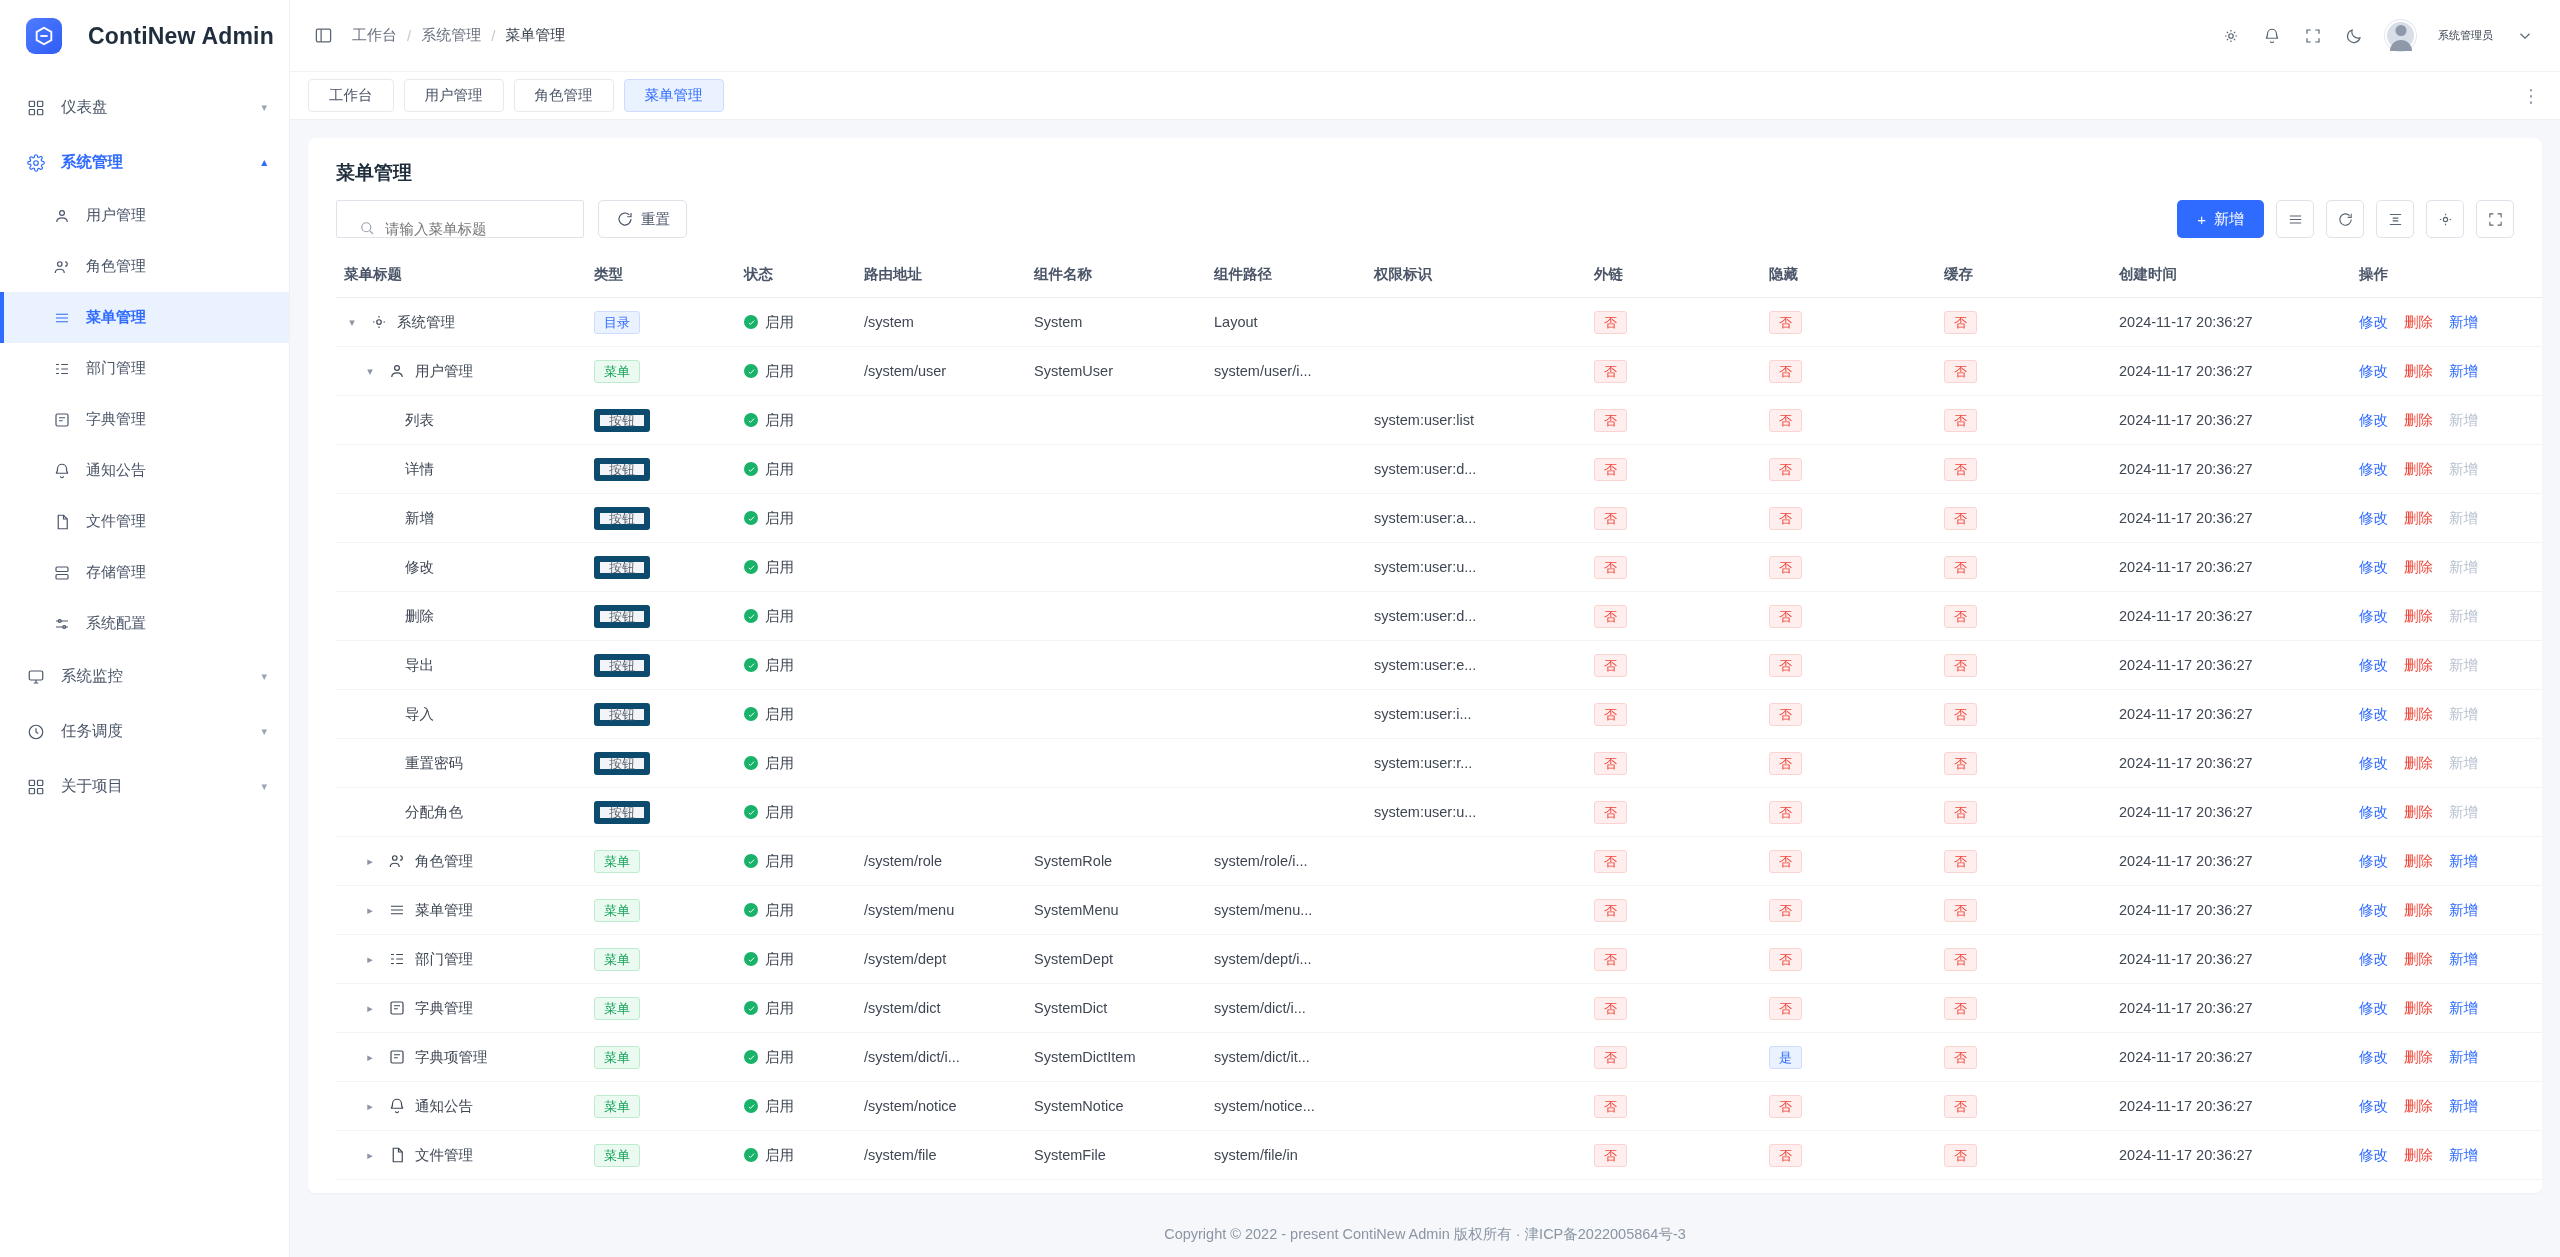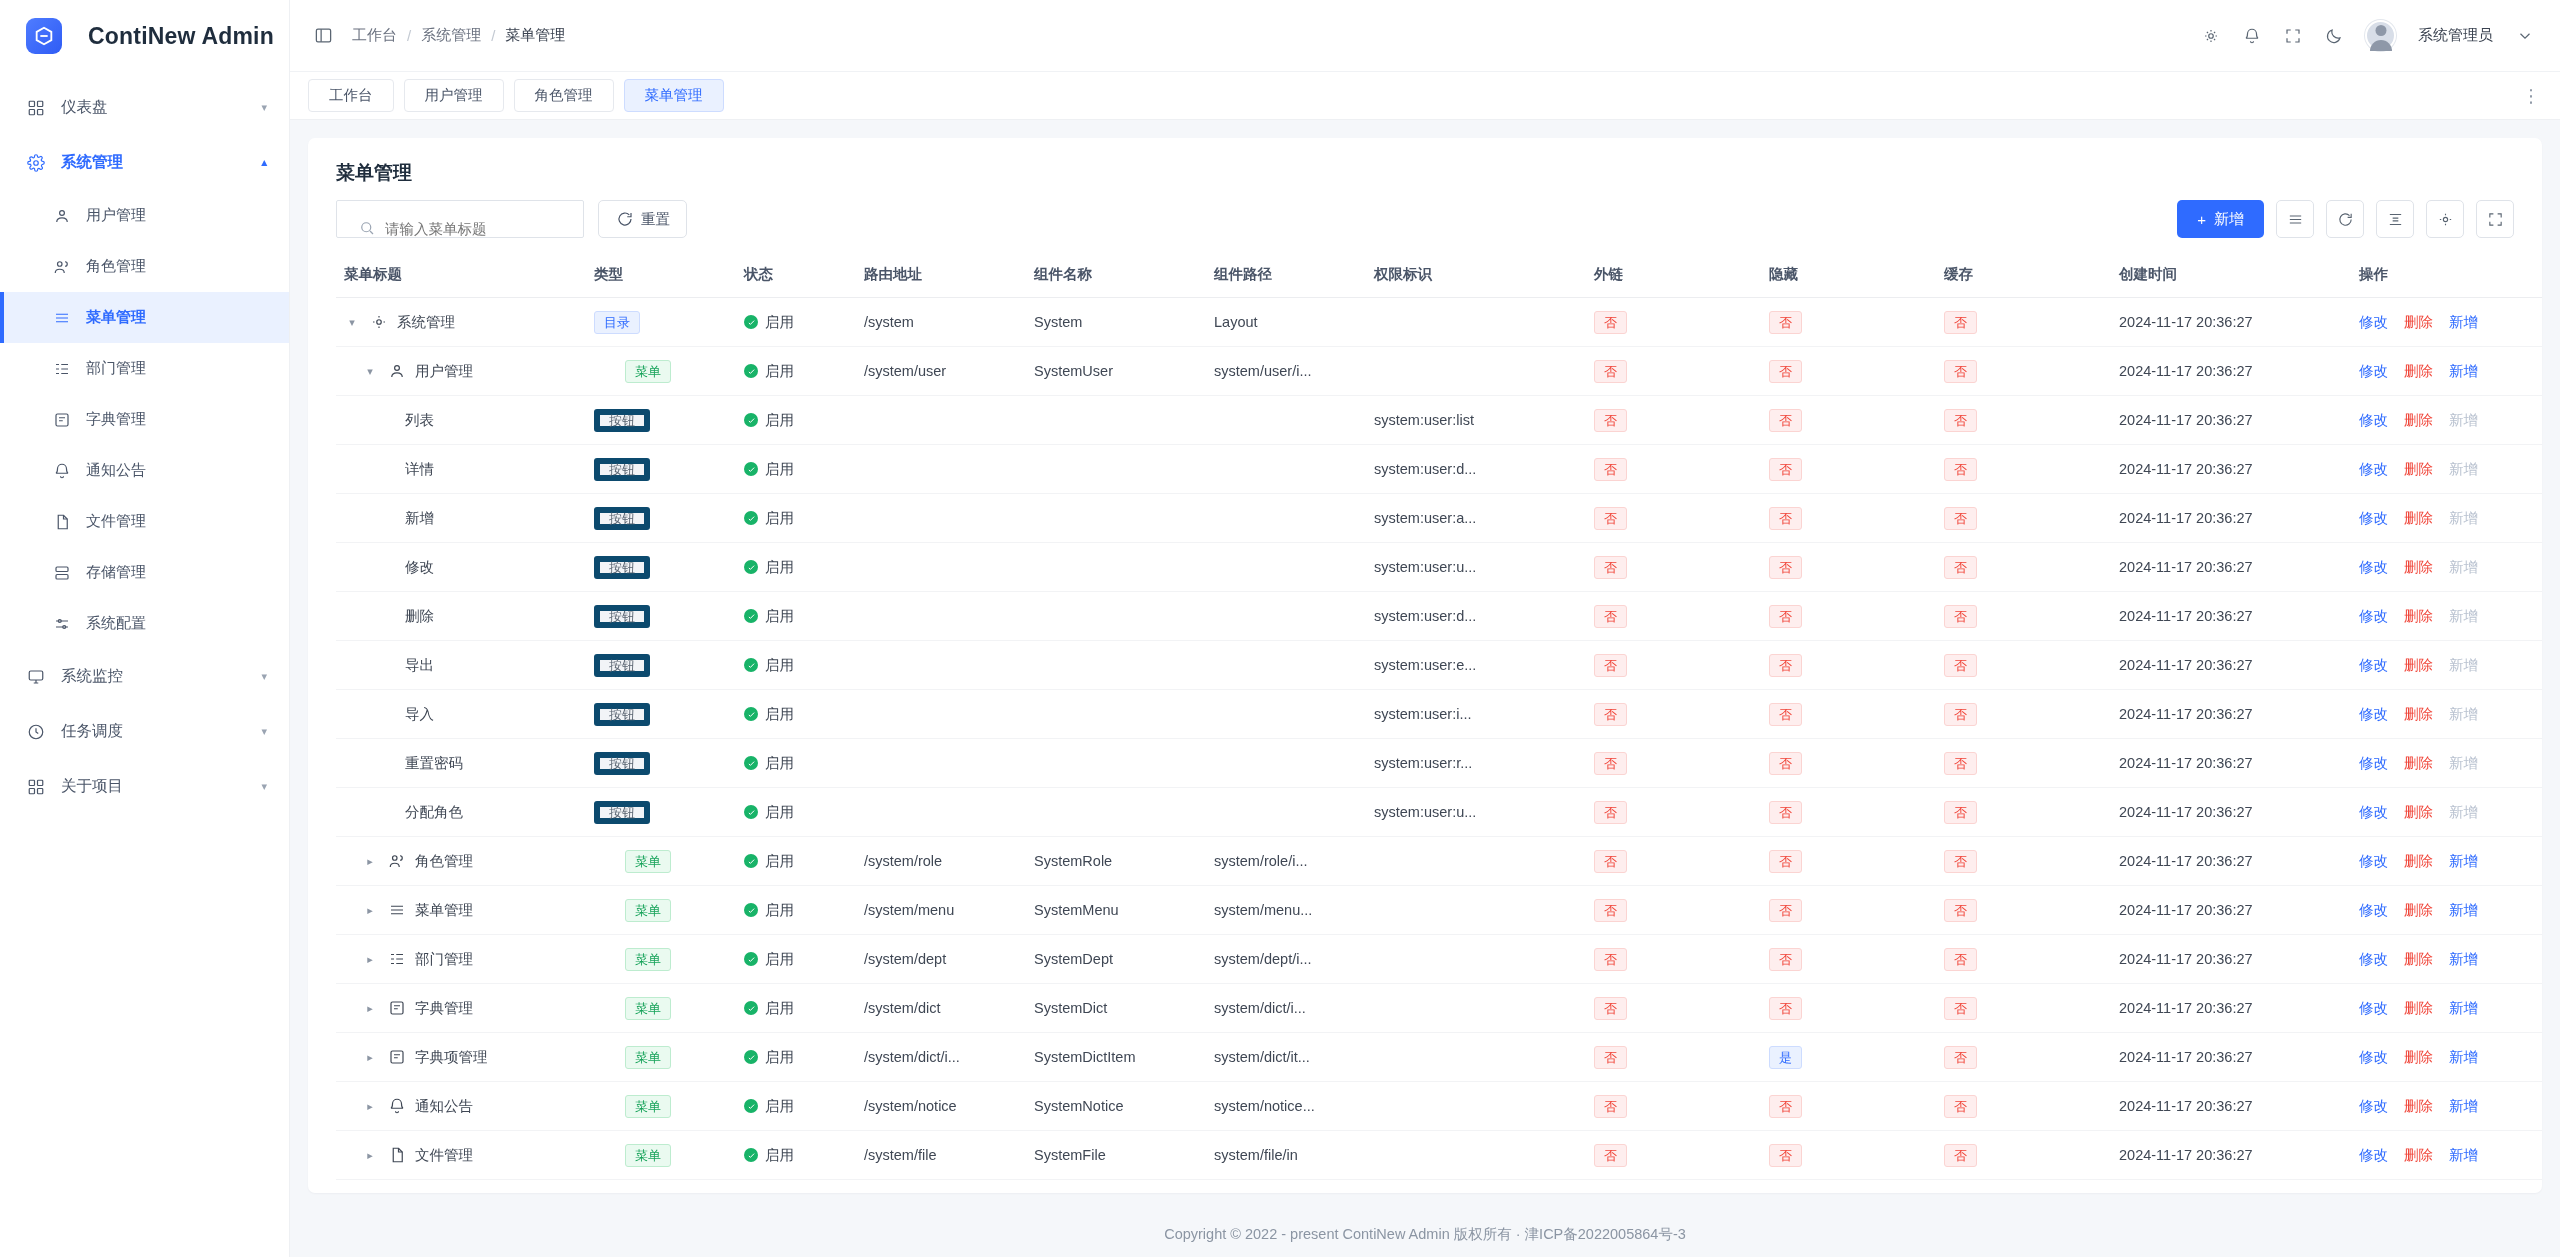--- a/index.html
+++ b/index.html
@@ -71,21 +71,21 @@
   .topbar-right { margin-left: auto; display: flex; align-items: center; gap: 22px; color: #5a6572; }
   .avatar {
     width: 31px; height: 31px; border-radius: 50%;
     background: #d8dee8; overflow: hidden; display: flex;
     align-items: flex-end; justify-content: center; border: 2px solid #fff;
     box-shadow: 0 0 0 1px #e3e7ed;
   }
   .avatar-wrap { position: relative; width: 31px; height: 31px; }
   .avatar-body { position: absolute; bottom: 0; left: 50%; transform: translateX(-50%); width: 22px; height: 11px; border-radius: 11px 11px 0 0; background: #8e98a8; }
   .avatar-head { position: absolute; top: 5px; left: 50%; transform: translateX(-50%); width: 11px; height: 11px; border-radius: 50%; background: #8e98a8; }
-  .username { font-size: 15px; color: #3a4250; }
+  .username { font-size: 11px; color: #3a4250; }
 
   .tabsbar {
     height: 48px; background: #fff; border-bottom: 1px solid #eef0f3;
     display: flex; align-items: center; padding: 0 18px; gap: 10px;
   }
   .tab {
     height: 33px; padding: 0 20px; display: flex; align-items: center;
     font-size: 14.5px; color: #4a5568; background: #fff; border-radius: 4px;
     border: 1px solid #e6e9ee; cursor: pointer;
   }
@@ -150,21 +150,21 @@
   .c-ops     { width: 200px; }
 
   .title-cell { display: flex; align-items: center; gap: 9px; }
   .caret { width: 16px; color: #8b95a3; font-size: 11px; display: inline-flex; justify-content: center; }
   .tag {
     display: inline-flex; align-items: center; justify-content: center;
     height: 23px; padding: 0 9px; border-radius: 3px; font-size: 13px; line-height: 1;
   }
   .tag-dir   { background: #eaf1ff; color: #2f6bff; border: 1px solid #cddcff; }
   .tag-menu  { background: #eaf9ef; color: #21a householder; }
-  .tag-menu  { background: #eafaf0; color: #17a35a; border: 1px solid #bdeccf; margin-left: 31px; }
+  .tag-menu  { background: #eafaf0; color: #17a35a; border: 1px solid #bdeccf; }
   .tag-btn   { background: #f2f4f7; color: #5a6572; border: 6px solid #0c4a6e; }
   .tag-no    { background: #feeeee; color: #f04438; border: 1px solid #fbd4d2; }
   .tag-yes   { background: #eaf1ff; color: #2f6bff; border: 1px solid #cddcff; }
   .status { display: flex; align-items: center; gap: 7px; }
   .dot-ok { width: 14px; height: 14px; border-radius: 50%; background: #18b368; display: inline-flex; align-items: center; justify-content: center; }
   .dot-ok svg { width: 9px; height: 9px; stroke: #fff; stroke-width: 2.6; fill: none; }
   .ops { display: flex; gap: 16px; }
   .op { color: #2f6bff; cursor: pointer; }
   .op.del { color: #f04438; }
   .op.dis { color: #b9c2d0; cursor: default; }

